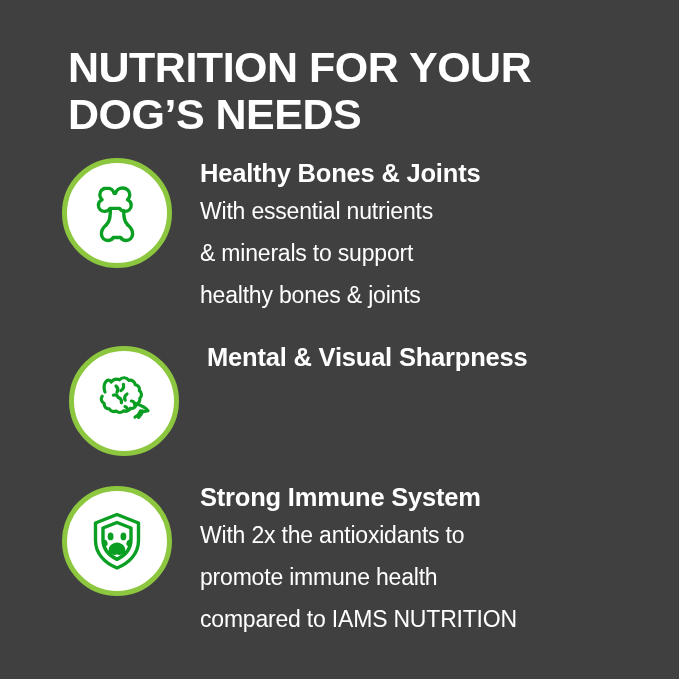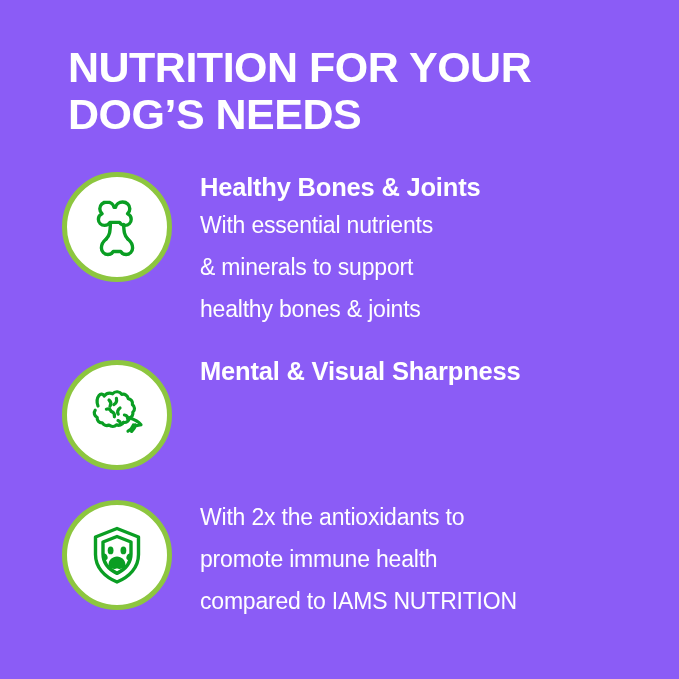--- a/index.html
+++ b/index.html
@@ -10,39 +10,39 @@
     width: 679px;
     height: 679px;
     background: #0a9e23;
     font-family: "Liberation Sans", sans-serif;
     overflow: hidden;
   }
   .page {
     position: relative;
     width: 679px;
     height: 679px;
-    background: #8b5cf6;
+    background: #404040;
     box-sizing: border-box;
   }
   .headline {
     position: absolute;
     left: 68px;
     top: 44px;
     width: 560px;
     color: #ffffff;
     font-size: 43px;
     line-height: 47px;
     font-weight: bold;
     letter-spacing: -0.5px;
     text-transform: uppercase;
   }
   .benefits {
     position: absolute;
     left: 0;
-    top: 168px;
+    top: 154px;
     width: 679px;
   }
   .benefit {
     position: relative;
     display: flex;
     align-items: flex-start;
     padding-left: 62px;
     margin-bottom: 16px;
   }
   .icon-wrap {
@@ -73,21 +73,21 @@
   }
   .benefit-desc {
     color: #ffffff;
     font-size: 23px;
     line-height: 42px;
     font-weight: normal;
     letter-spacing: -0.2px;
     white-space: pre-line;
   }
   .benefit-1 .icon-wrap { margin-top: 4px; }
-  .benefit-2 { margin-top: 22px; }
+  .benefit-2 { margin-top: 22px; margin-left: 7px; }
   .benefit-3 { margin-top: 22px; }
   svg { display: block; }
 </style>
 </head>
 <body>
 
 <div class="page">
 
   <div class="headline">NUTRITION FOR YOUR DOG’S NEEDS</div>
 
@@ -146,20 +146,21 @@
           <g fill="#0a9e23">
             <ellipse cx="30.6" cy="32.4" rx="2.9" ry="3.9"></ellipse>
             <ellipse cx="43.4" cy="32.4" rx="2.9" ry="3.9"></ellipse>
             <ellipse cx="24.9" cy="38.8" rx="2.6" ry="3.4" transform="rotate(-20 24.9 38.8)"></ellipse>
             <ellipse cx="49.1" cy="38.8" rx="2.6" ry="3.4" transform="rotate(20 49.1 38.8)"></ellipse>
             <path d="M37 38.5c4.6 0 8.4 3.7 8.4 7.6 0 3.1-2.6 4.8-5.5 4.8-1.3 0-2.2-.5-2.9-.5s-1.6.5-2.9.5c-2.9 0-5.5-1.7-5.5-4.8 0-3.9 3.8-7.6 8.4-7.6z"></path>
           </g>
         </svg>
       </div>
       <div class="benefit-text">
+        <div class="benefit-title">Strong Immune System</div>
         <div class="benefit-desc">With 2x the antioxidants to
 promote immune health
 compared to IAMS NUTRITION</div>
       </div>
     </div>
 
   </div>
 </div>
 
 </body></html>

